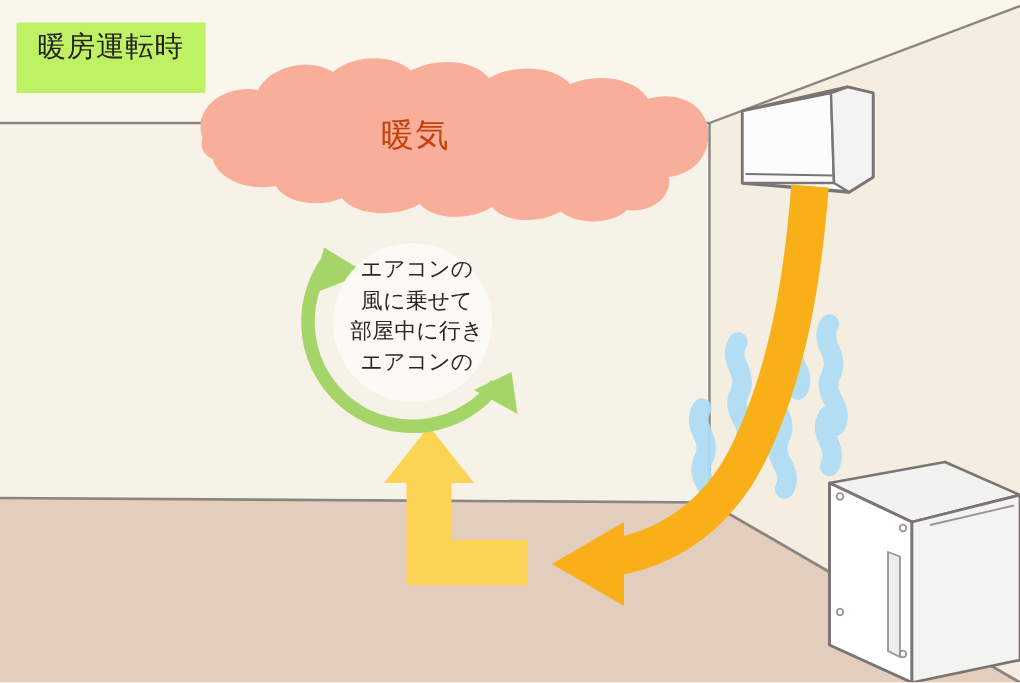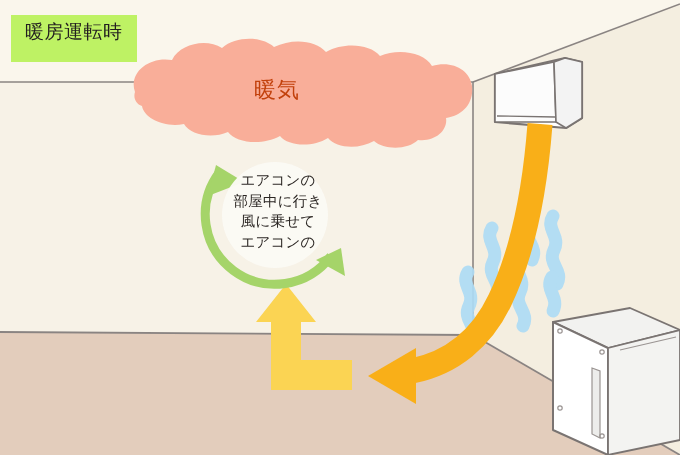--- a/index.html
+++ b/index.html
@@ -189,18 +189,18 @@
   <div class="title-badge">
     <span>暖房運転時</span>
   </div>
 
   <div class="cloud-label">
     <span>暖気</span>
   </div>
 
   <div class="circle-text">
     <div>エアコンの</div>
+    <div>風に乗せて</div>
     <div>部屋中に行き</div>
-    <div>風に乗せて</div>
     <div>エアコンの</div>
   </div>
 
 </div>
 
 </body></html>

